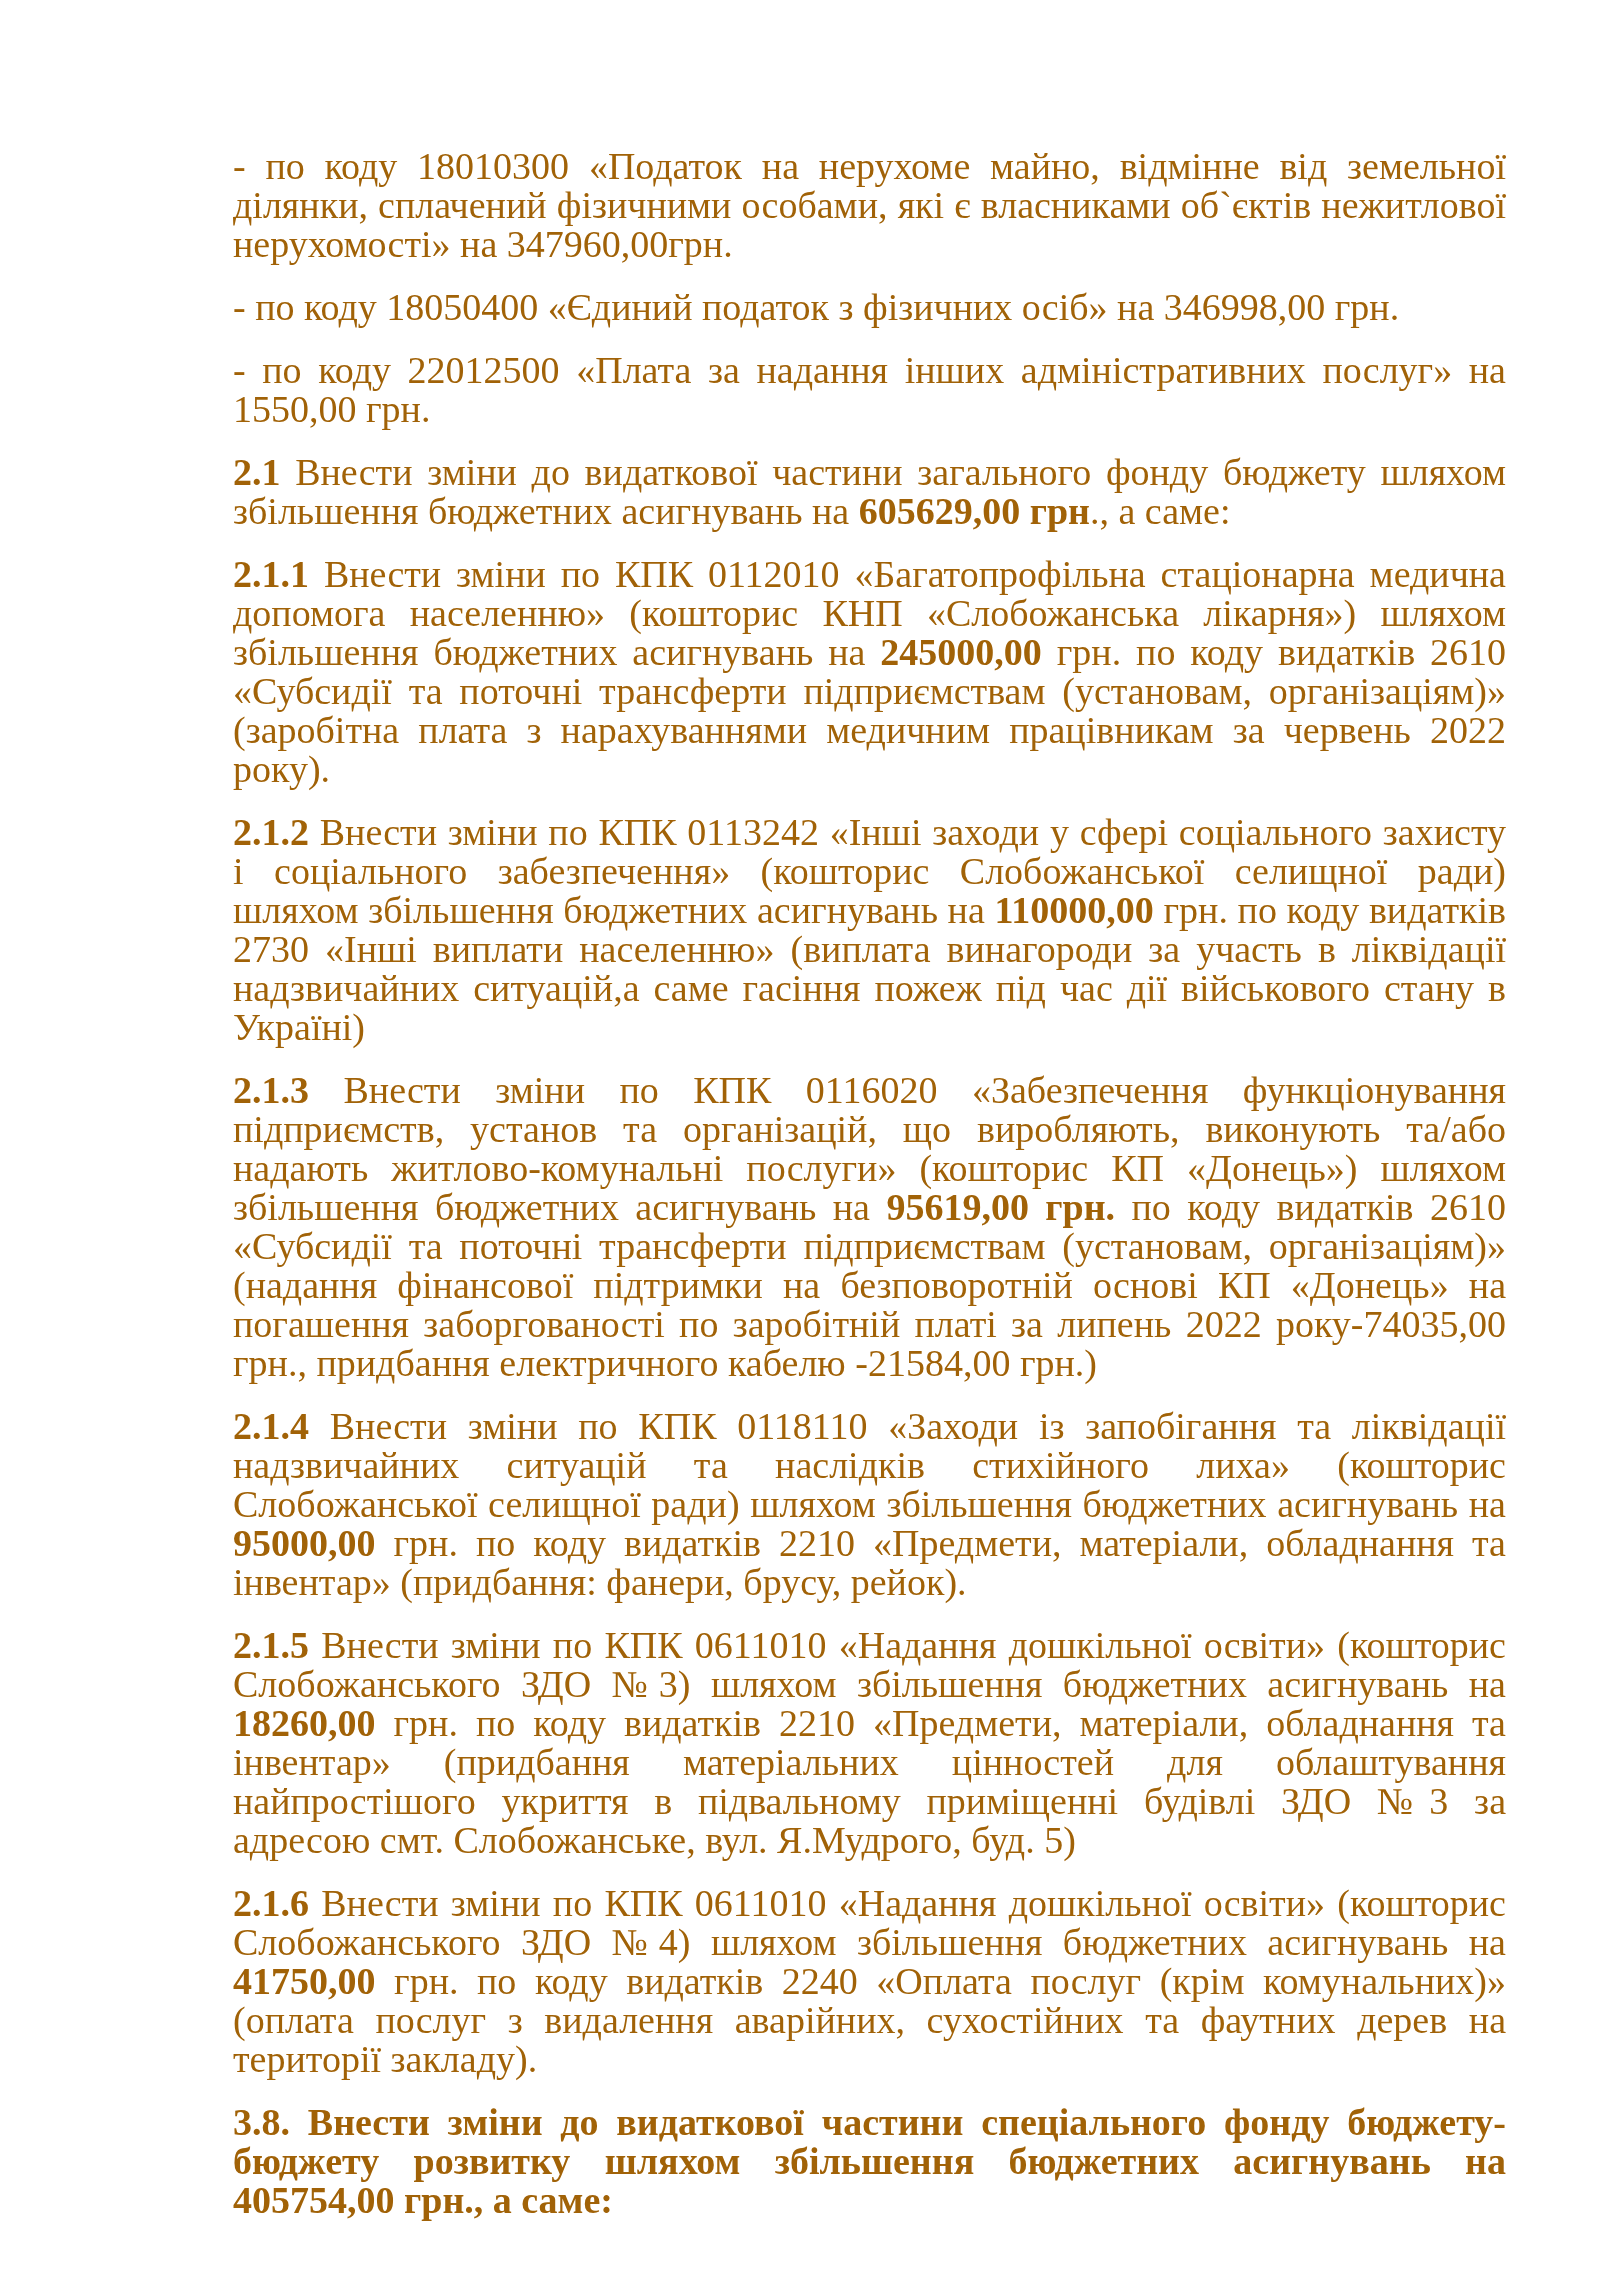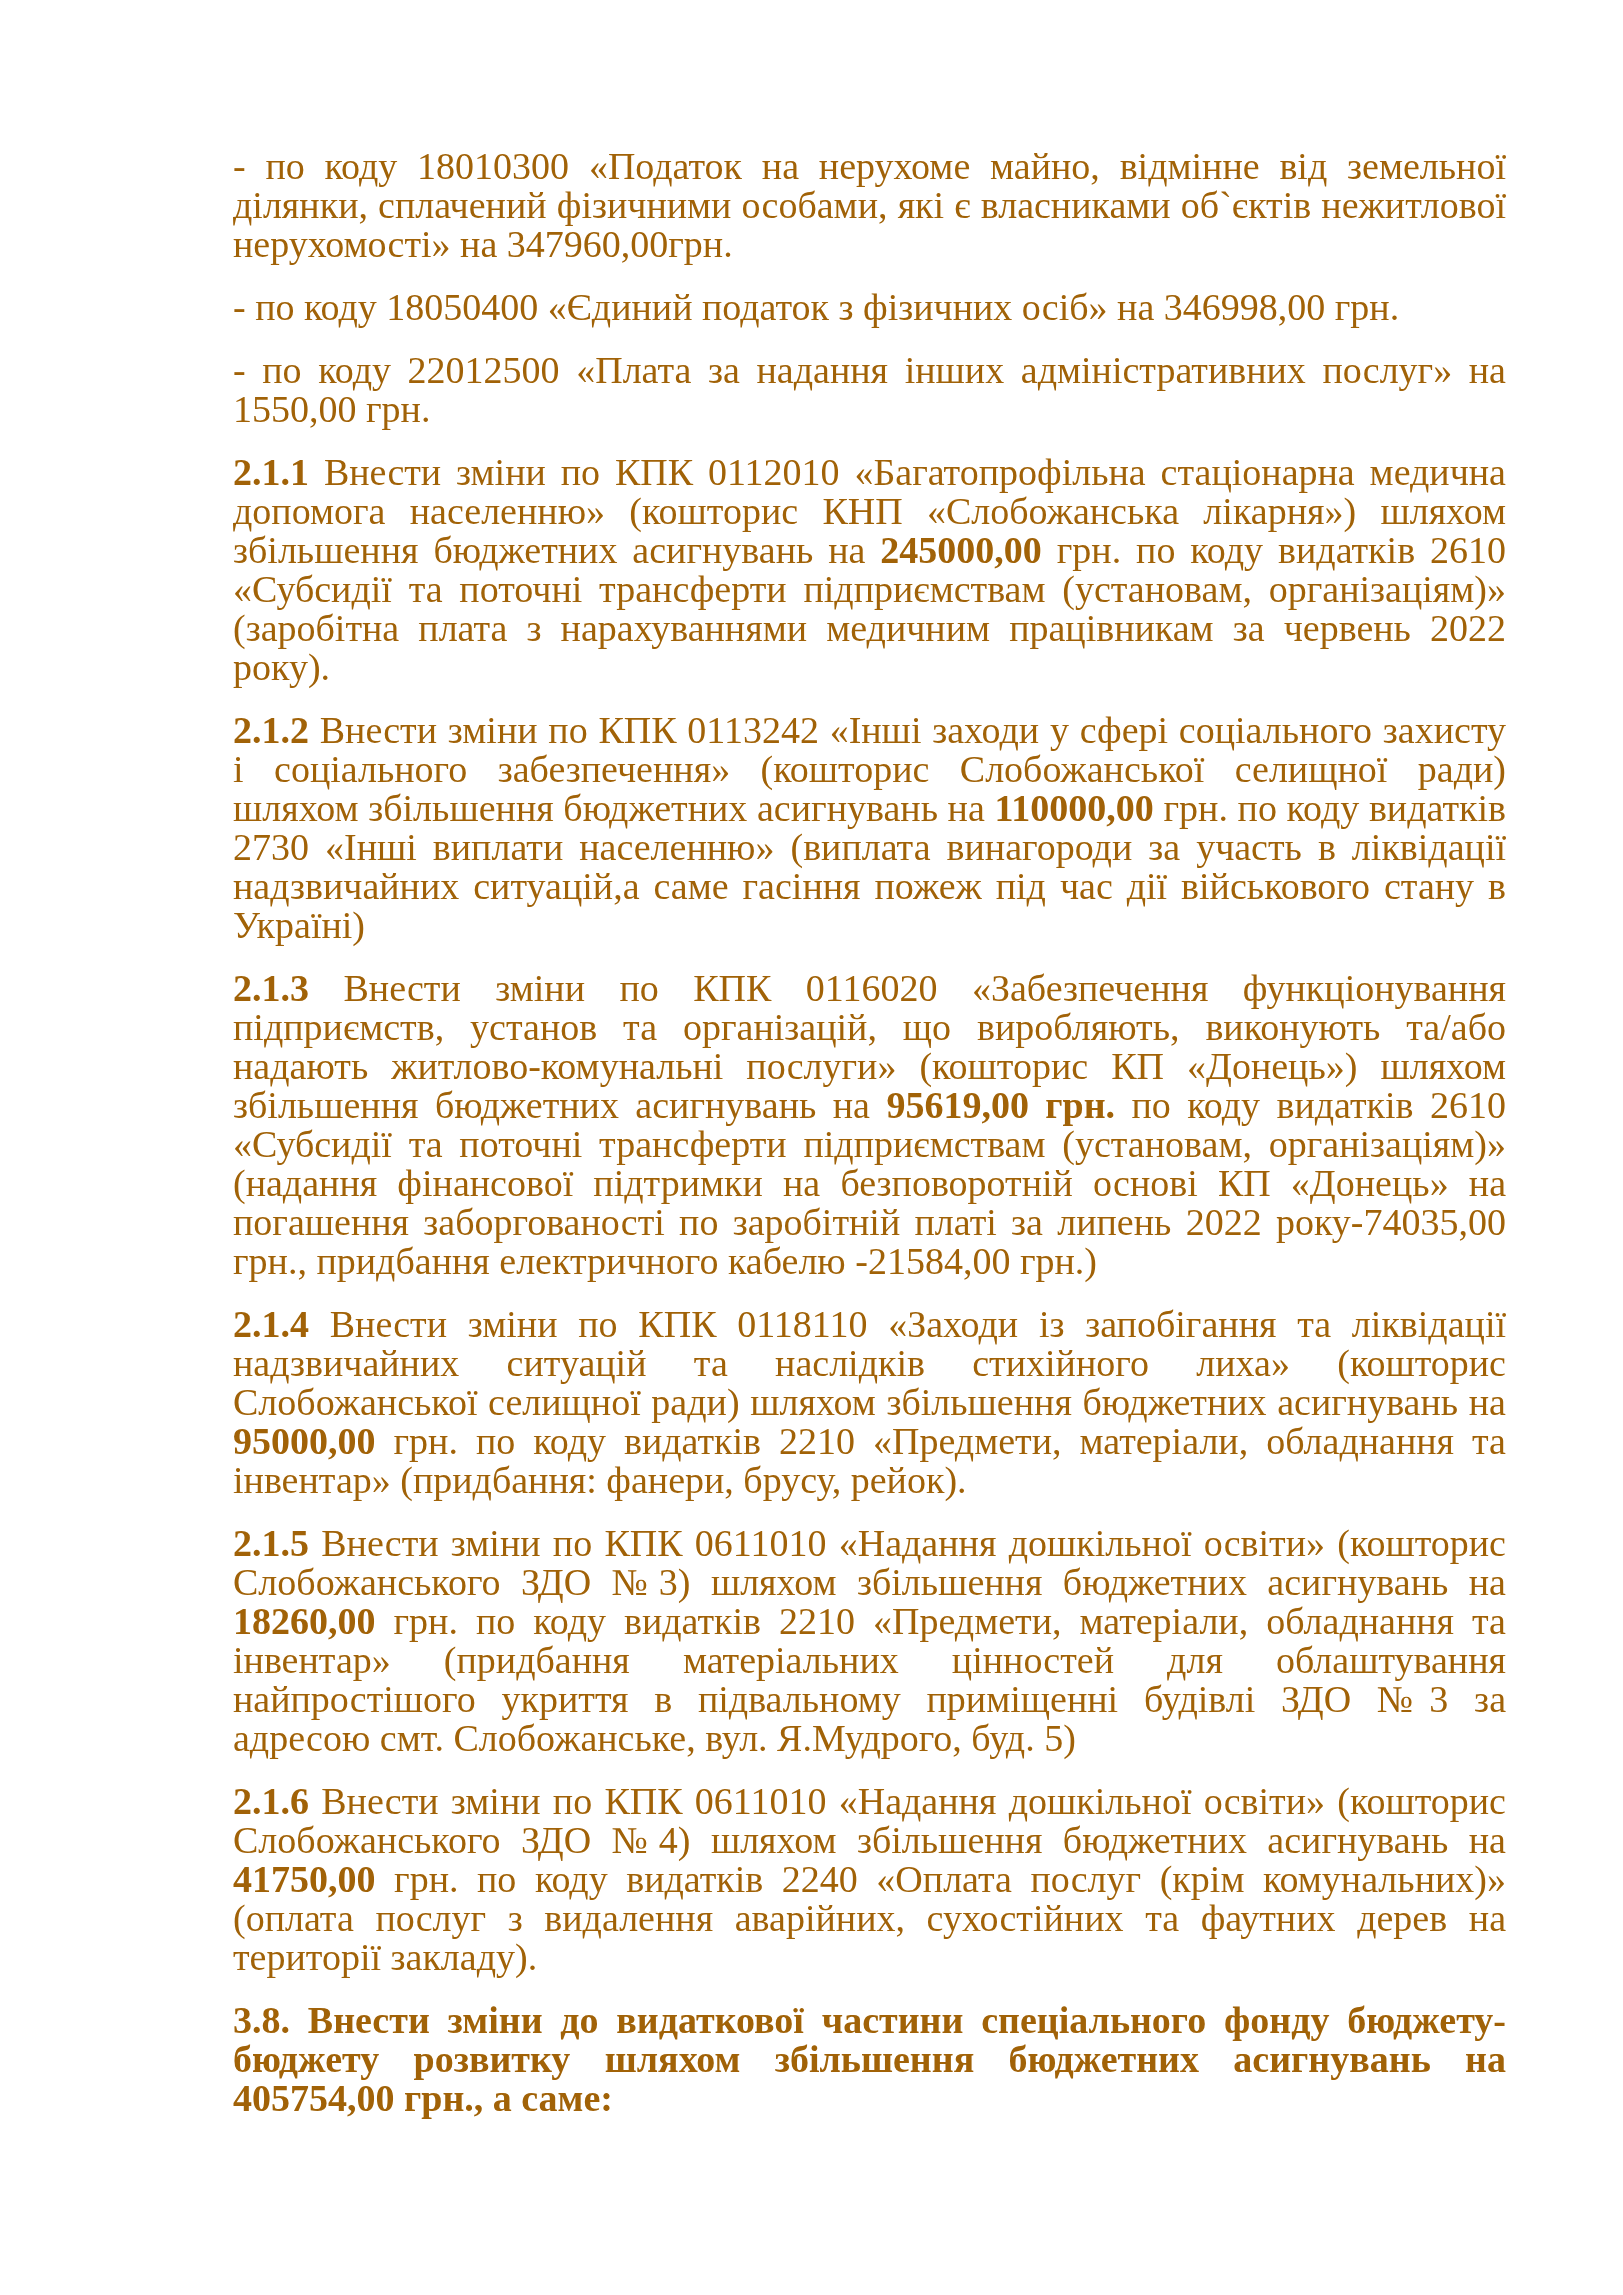--- a/index.html
+++ b/index.html
@@ -23,20 +23,21 @@
   .para.heading { font-weight: bold; }
   .run.bold { font-weight: bold; }
 </style>
 </head>
 <body>
 
 <div class="page" id="page">
     <p class="para"><span class="run">- по коду 18010300 «Податок на нерухоме майно, відмінне від земельної ділянки, сплачений фізичними особами, які є власниками об`єктів нежитлової нерухомості» на 347960,00грн.</span></p>
     <p class="para"><span class="run">- по коду 18050400  «Єдиний податок з фізичних осіб» на  346998,00 грн.</span></p>
     <p class="para"><span class="run">- по коду 22012500 «Плата за надання інших адміністративних послуг» на 1550,00 грн.</span></p>
+    <p class="para"><span class="run bold">2.1</span><span class="run"> Внести зміни до видаткової частини загального фонду бюджету шляхом збільшення бюджетних асигнувань на </span><span class="run bold">605629,00 грн</span><span class="run">., а саме:</span></p>
     <p class="para"><span class="run bold">2.1.1</span><span class="run"> Внести зміни по КПК 0112010 «Багатопрофільна стаціонарна медична допомога населенню» (кошторис КНП «Слобожанська лікарня») шляхом збільшення бюджетних асигнувань на </span><span class="run bold">245000,00</span><span class="run"> грн. по коду видатків 2610 «Субсидії та поточні трансферти підприємствам (установам, організаціям)» (заробітна плата з нарахуваннями  медичним працівникам  за червень 2022 року).</span></p>
     <p class="para"><span class="run bold">2.1.2</span><span class="run"> Внести зміни  по КПК 0113242 «Інші заходи у сфері соціального захисту і соціального забезпечення» (кошторис Слобожанської селищної ради) шляхом збільшення бюджетних асигнувань на </span><span class="run bold">110000,00</span><span class="run"> грн. по коду видатків 2730 «Інші виплати населенню» (виплата винагороди за участь в ліквідації надзвичайних ситуацій,а саме гасіння пожеж під час дії військового стану в Україні)</span></p>
     <p class="para"><span class="run bold">2.1.3</span><span class="run"> Внести зміни по КПК 0116020 «Забезпечення функціонування підприємств, установ та організацій, що виробляють, виконують та/або надають житлово-комунальні послуги» (кошторис  КП «Донець») шляхом збільшення бюджетних асигнувань на </span><span class="run bold">95619,00 грн.</span><span class="run"> по коду видатків 2610 «Субсидії та поточні трансферти підприємствам (установам, організаціям)» (надання  фінансової  підтримки  на безповоротній  основі КП «Донець» на  погашення заборгованості по заробітній платі за  липень 2022 року-74035,00 грн., придбання електричного кабелю -21584,00 грн.)</span></p>
     <p class="para"><span class="run bold">2.1.4</span><span class="run"> Внести зміни по КПК 0118110 «Заходи із запобігання та ліквідації надзвичайних ситуацій та наслідків стихійного лиха» (кошторис Слобожанської селищної ради) шляхом збільшення бюджетних асигнувань на </span><span class="run bold">95000,00</span><span class="run"> грн. по коду видатків 2210 «Предмети, матеріали, обладнання та інвентар» (придбання:  фанери, брусу, рейок).</span></p>
     <p class="para"><span class="run bold">2.1.5</span><span class="run"> Внести зміни по КПК 0611010 «Надання дошкільної освіти» (кошторис Слобожанського ЗДО №3) шляхом збільшення бюджетних асигнувань на </span><span class="run bold">18260,00</span><span class="run"> грн. по коду видатків 2210 «Предмети, матеріали, обладнання та інвентар» (придбання матеріальних цінностей для облаштування найпростішого укриття в підвальному приміщенні будівлі ЗДО №3 за адресою смт. Слобожанське, вул. Я.Мудрого, буд. 5)</span></p>
     <p class="para"><span class="run bold">2.1.6</span><span class="run"> Внести зміни по КПК 0611010 «Надання дошкільної освіти» (кошторис Слобожанського ЗДО №4) шляхом збільшення бюджетних асигнувань на </span><span class="run bold">41750,00</span><span class="run"> грн. по коду видатків 2240 «Оплата послуг (крім комунальних)» (оплата послуг з видалення аварійних, сухостійних та фаутних дерев на території закладу).</span></p>
     <p class="para heading"><span class="run bold">3.8. Внести зміни до видаткової частини  спеціального фонду бюджету-бюджету розвитку шляхом збільшення бюджетних асигнувань на 405754,00 грн., а саме:</span></p>
   </div>
 
 

